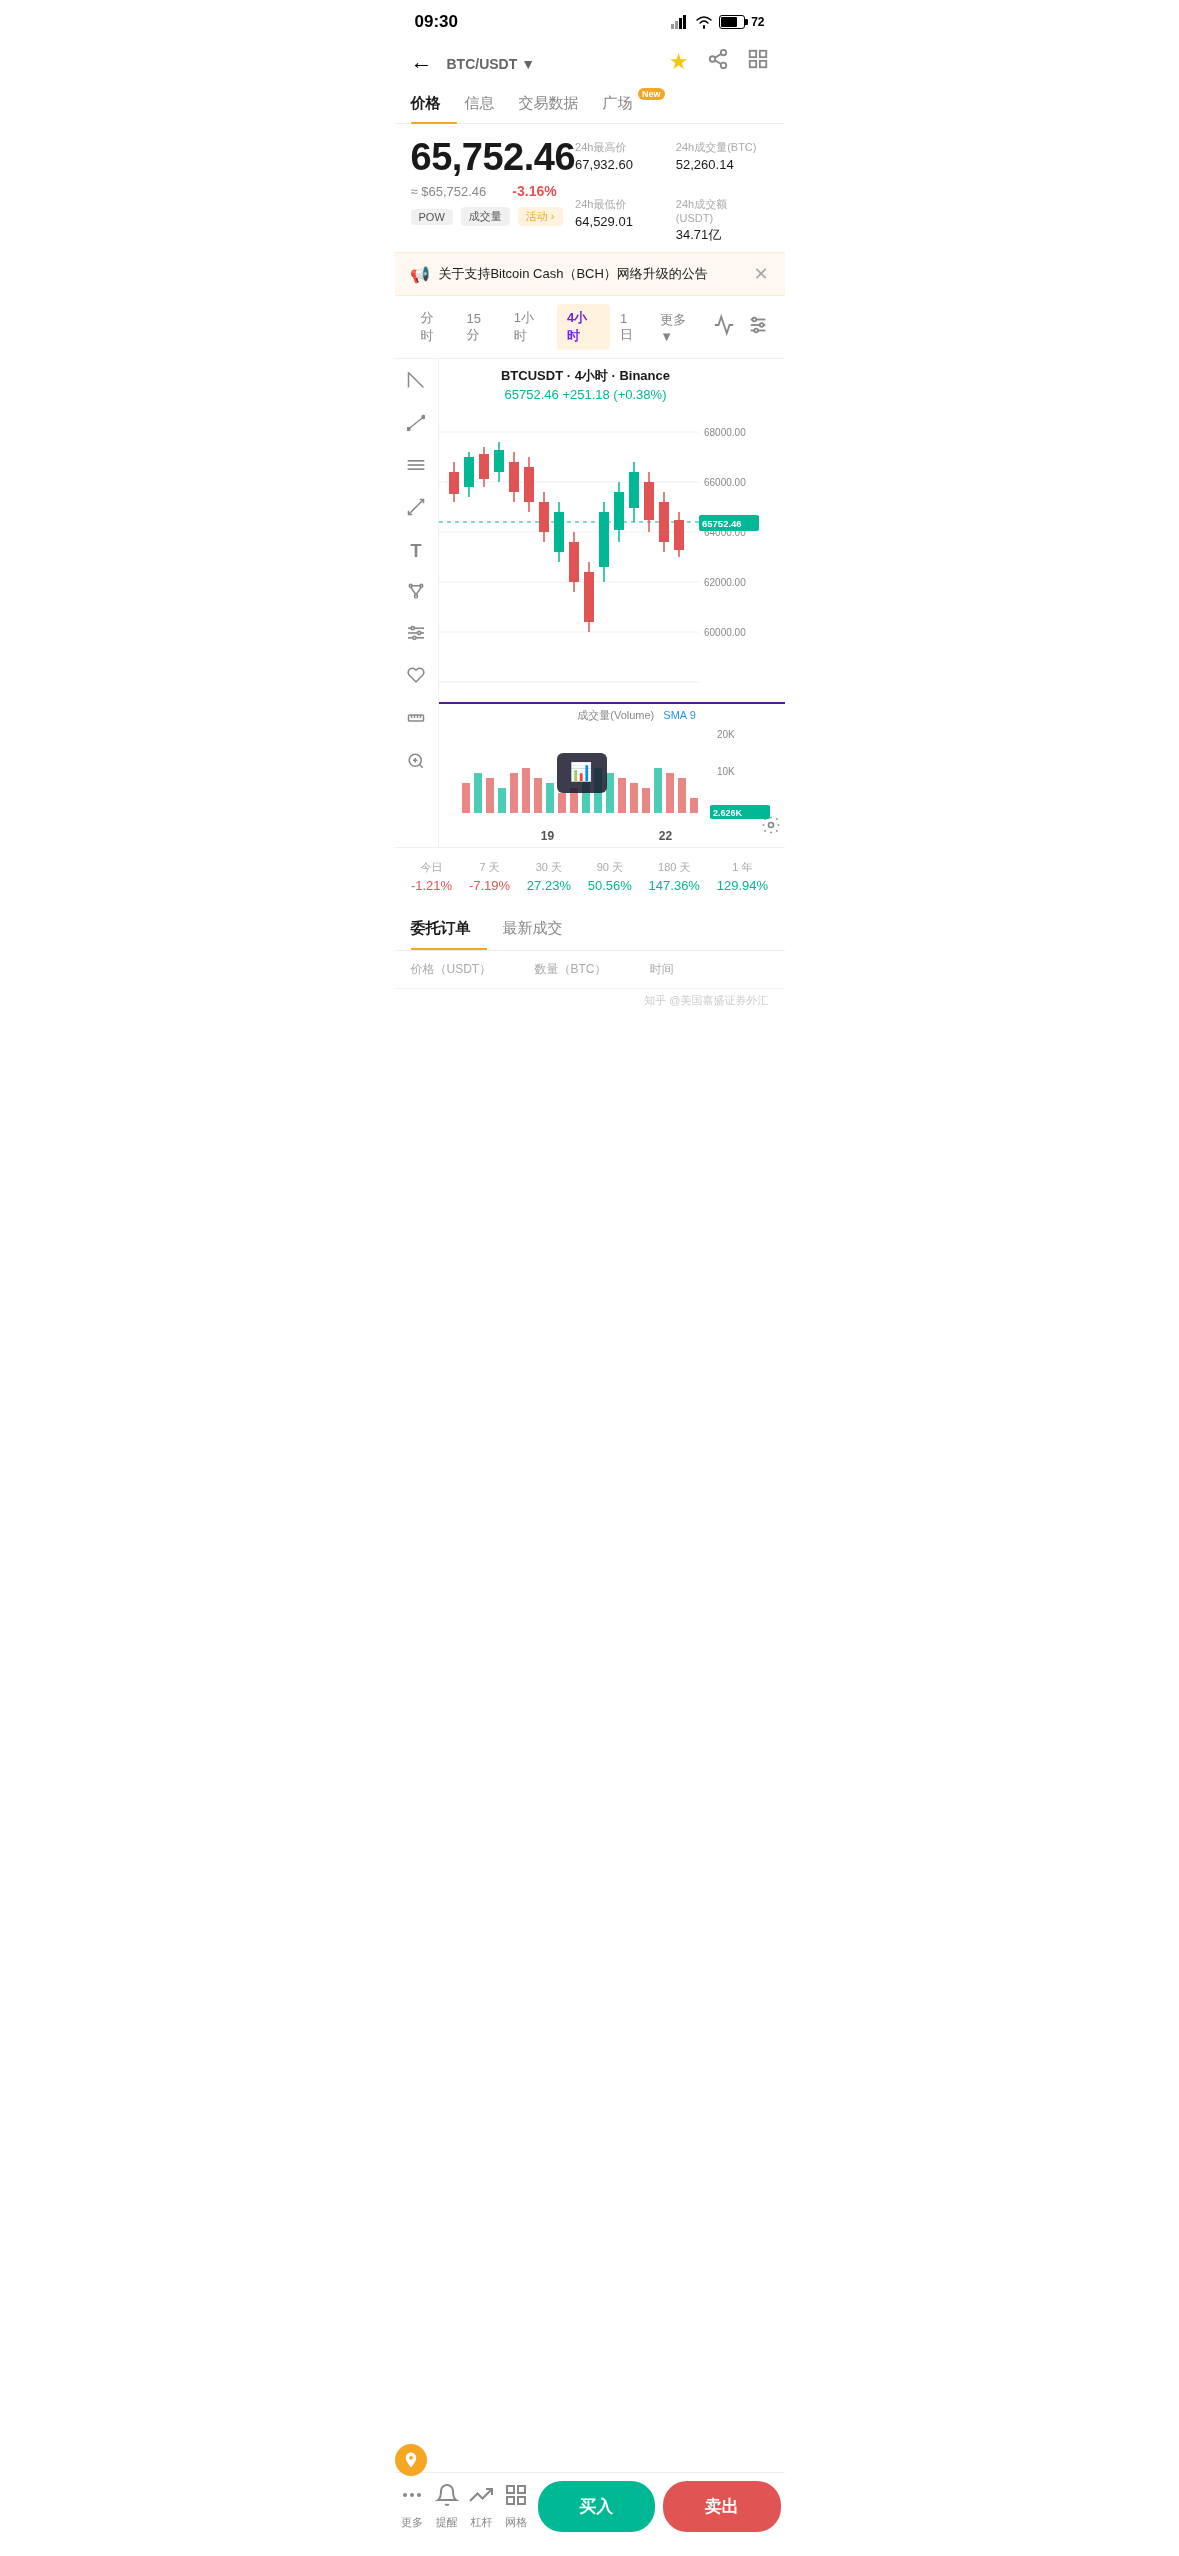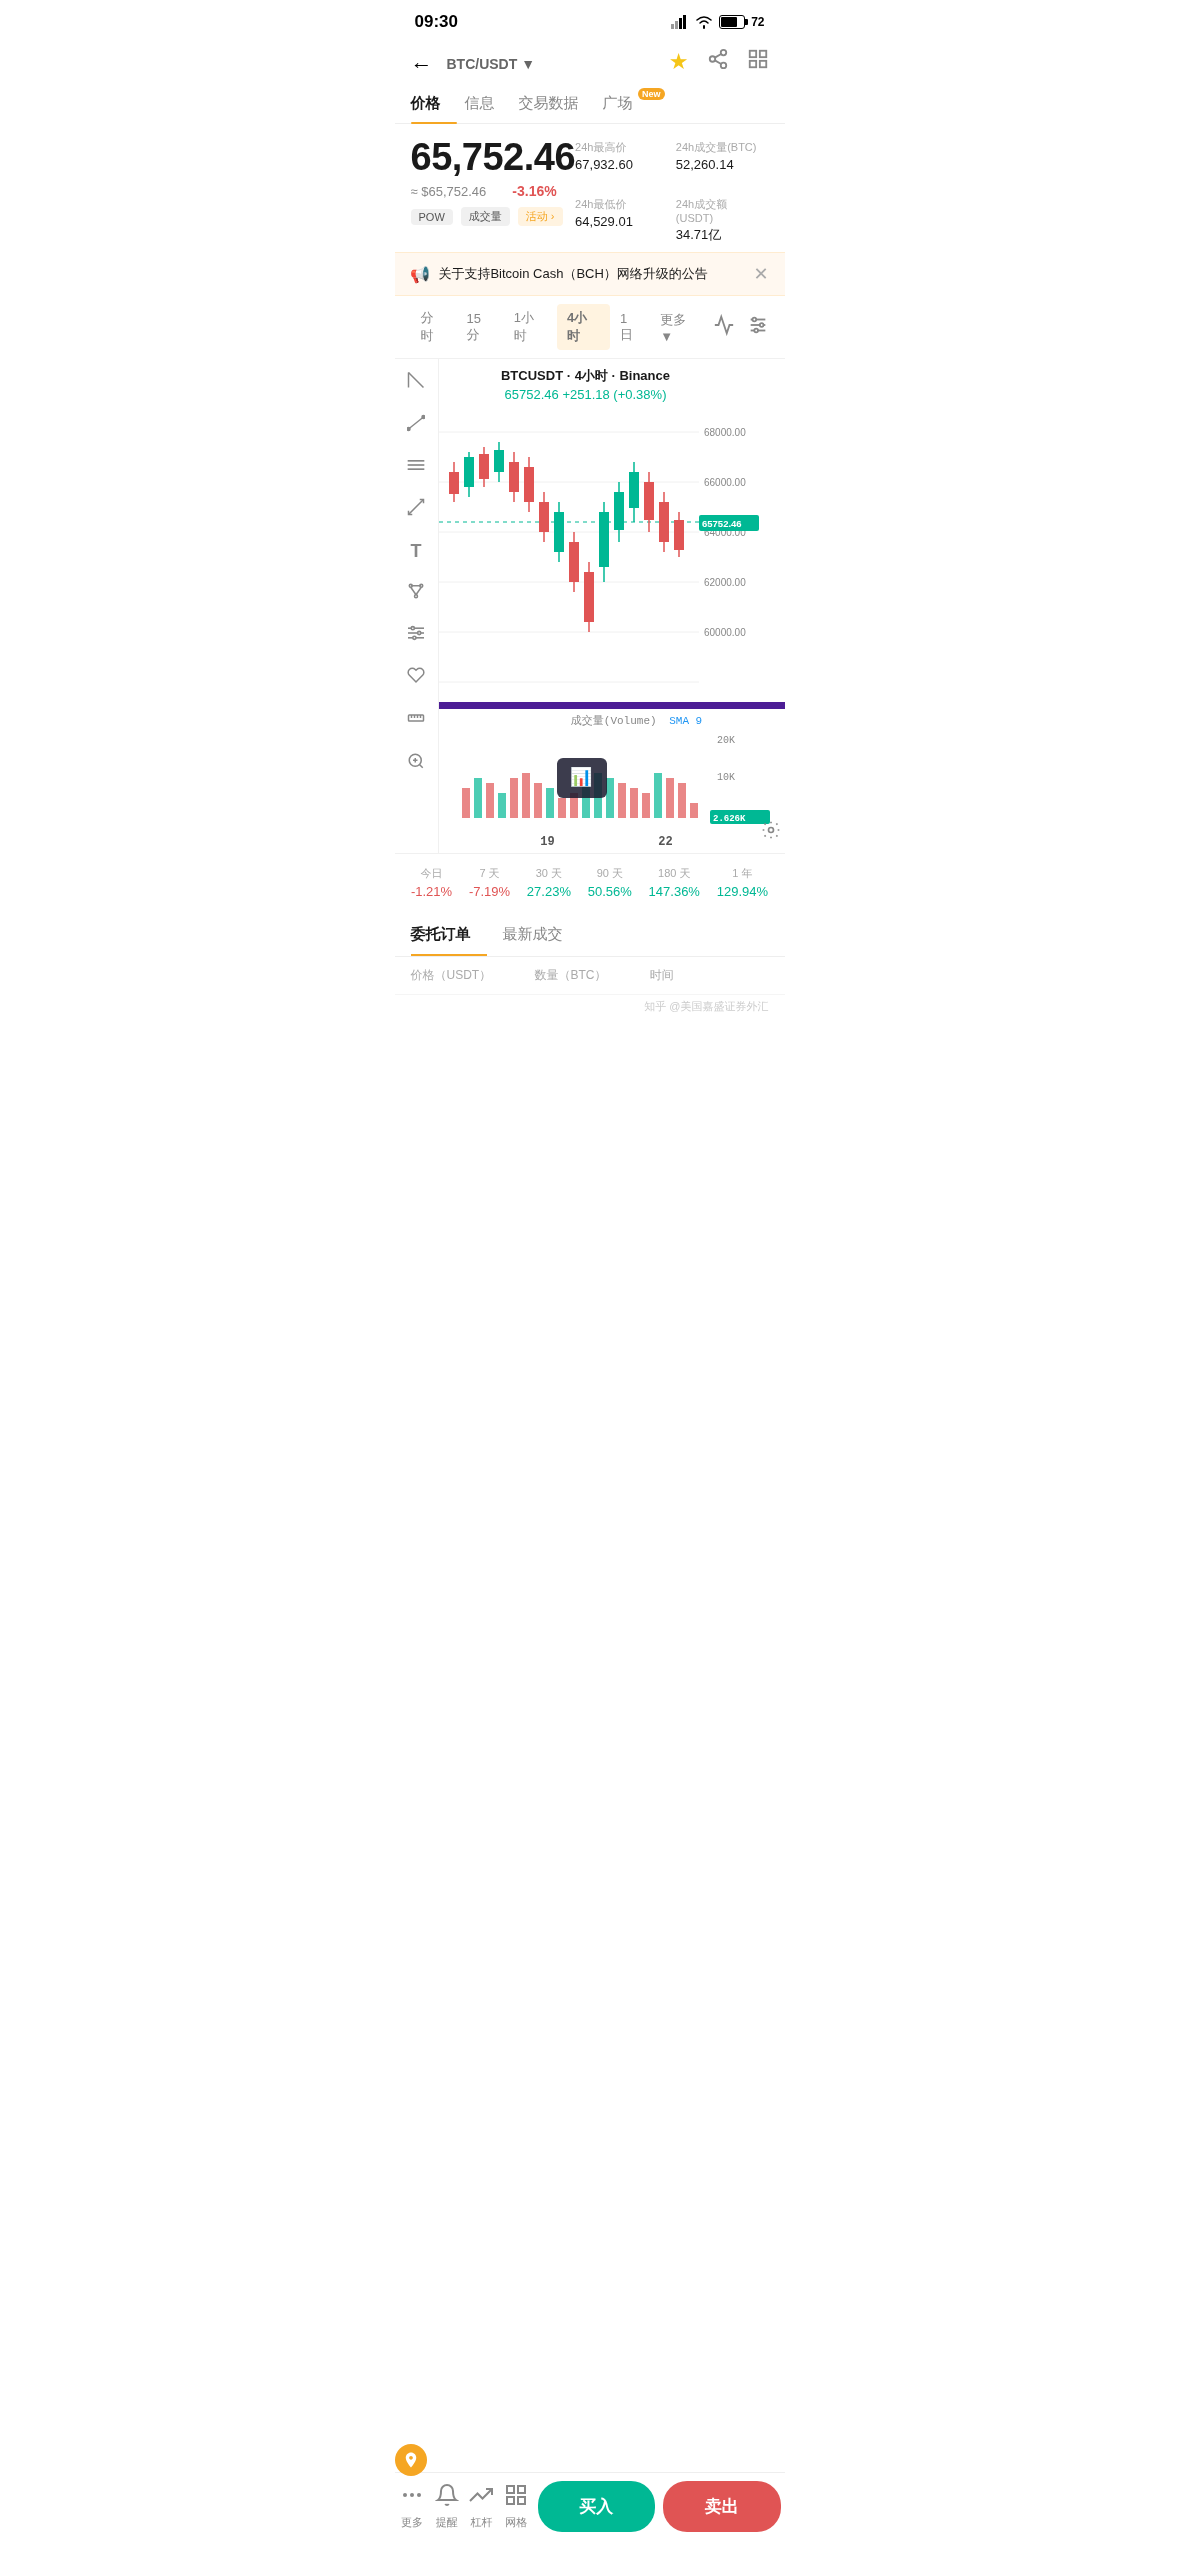--- a/index.html
+++ b/index.html
@@ -190,21 +190,21 @@
     }
     .time-btn {
       padding: 5px 10px;
       font-size: 13px;
       color: #888;
       cursor: pointer;
       border-radius: 4px;
     }
     .time-btn.active {
       background: #fff3e0;
-      color: #737373;
+      color: #6d28d9;
       font-weight: 600;
     }
     .chart-control-icons {
       margin-left: auto;
       display: flex;
       gap: 12px;
     }
     .chart-icon {
       font-size: 20px;
       color: #888;
@@ -619,21 +619,21 @@
           <text x="265" y="84" font-size="10" fill="#888">66000.00</text>
           <text x="265" y="134" font-size="10" fill="#888">64000.00</text>
           <text x="265" y="184" font-size="10" fill="#888">62000.00</text>
           <text x="265" y="234" font-size="10" fill="#888">60000.00</text>
 
           <rect x="260" y="113" width="60" height="16" fill="#00b894" rx="2"></rect>
           <text x="263" y="125" font-size="9.5" fill="#fff" font-weight="bold">65752.46</text>
         </svg>
       </div>
 
-      <div style="position:relative; border-top:7px solid #4c1d95; background:#fff;font-family:Liberation Mono, monospace;">
+      <div style="position:relative; border-top:2px solid #4c1d95; background:#fff;">
         <div style="font-size:11px; color:#888; padding:4px 0 0 50px;">
           <span>成交量(Volume)</span>
           <span style="color:#2196f3; margin-left:6px;">SMA 9</span>
         </div>
         <svg width="320" height="100" viewBox="0 0 320 100">
 
           <rect x="10" y="60" width="8" height="30" fill="#e05454" opacity="0.7"></rect>
           <rect x="22" y="50" width="8" height="40" fill="#00b894" opacity="0.7"></rect>
           <rect x="34" y="55" width="8" height="35" fill="#e05454" opacity="0.7"></rect>
           <rect x="46" y="65" width="8" height="25" fill="#00b894" opacity="0.7"></rect>

